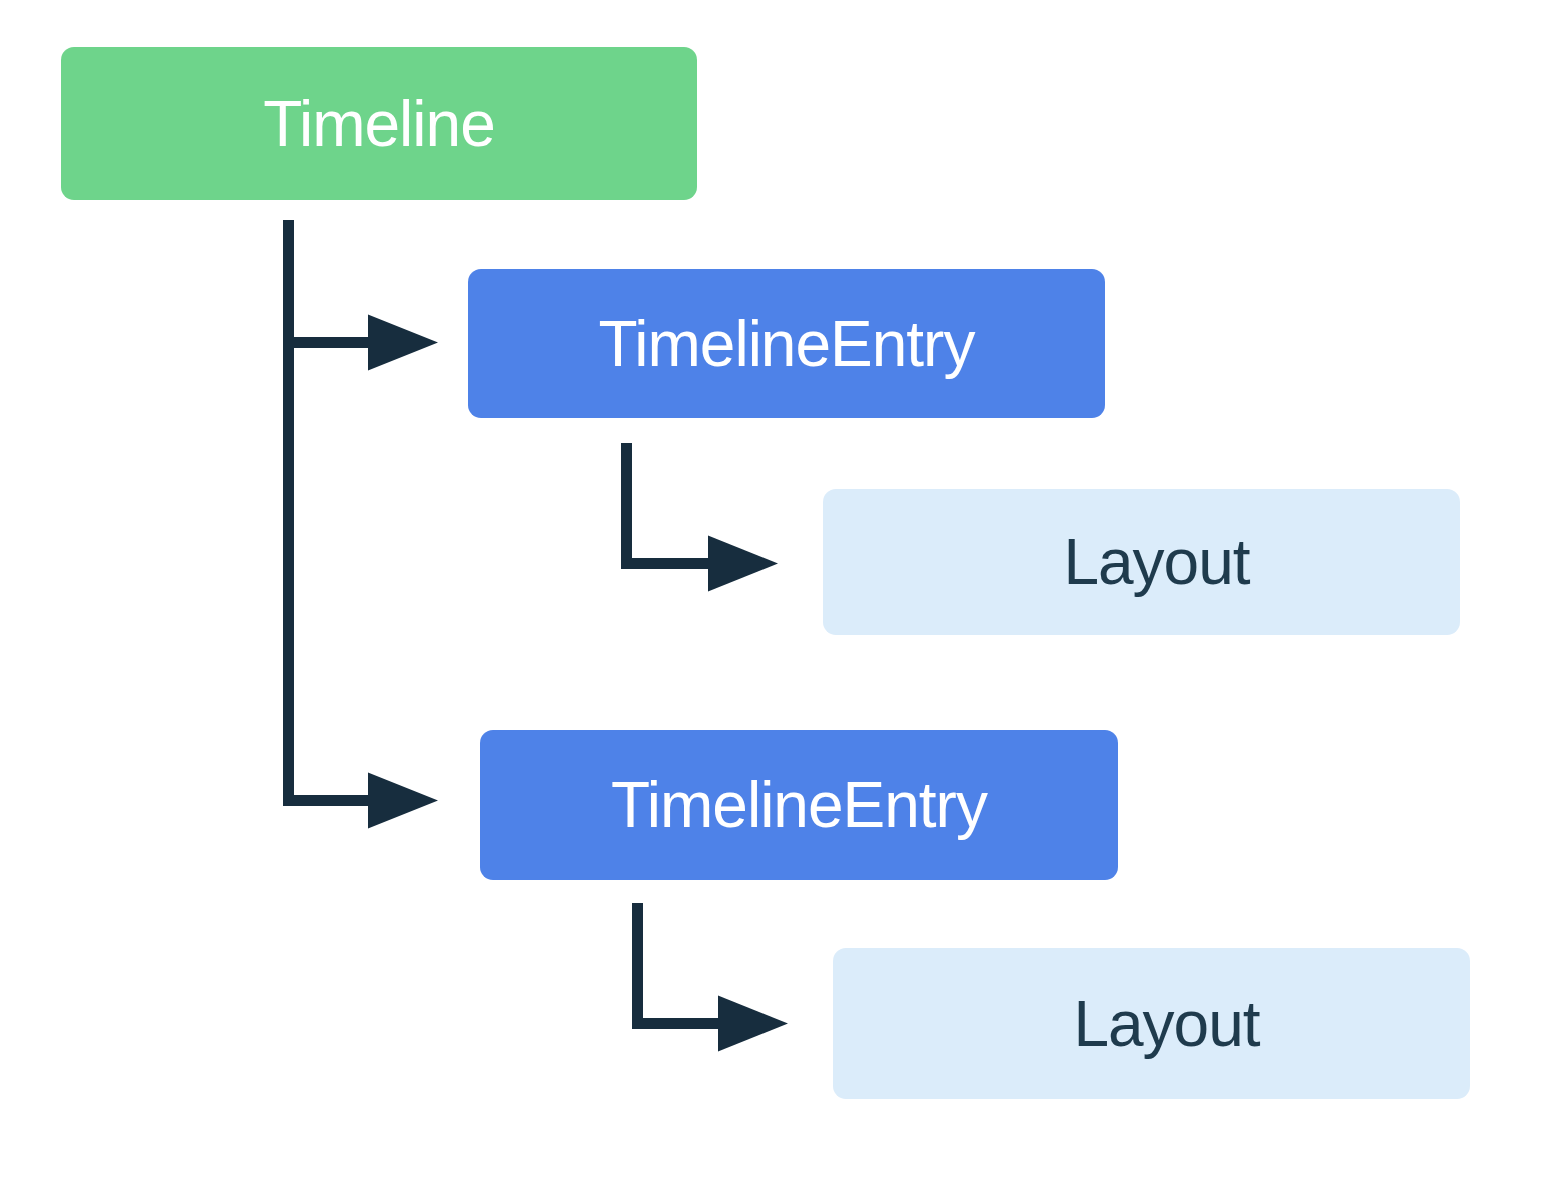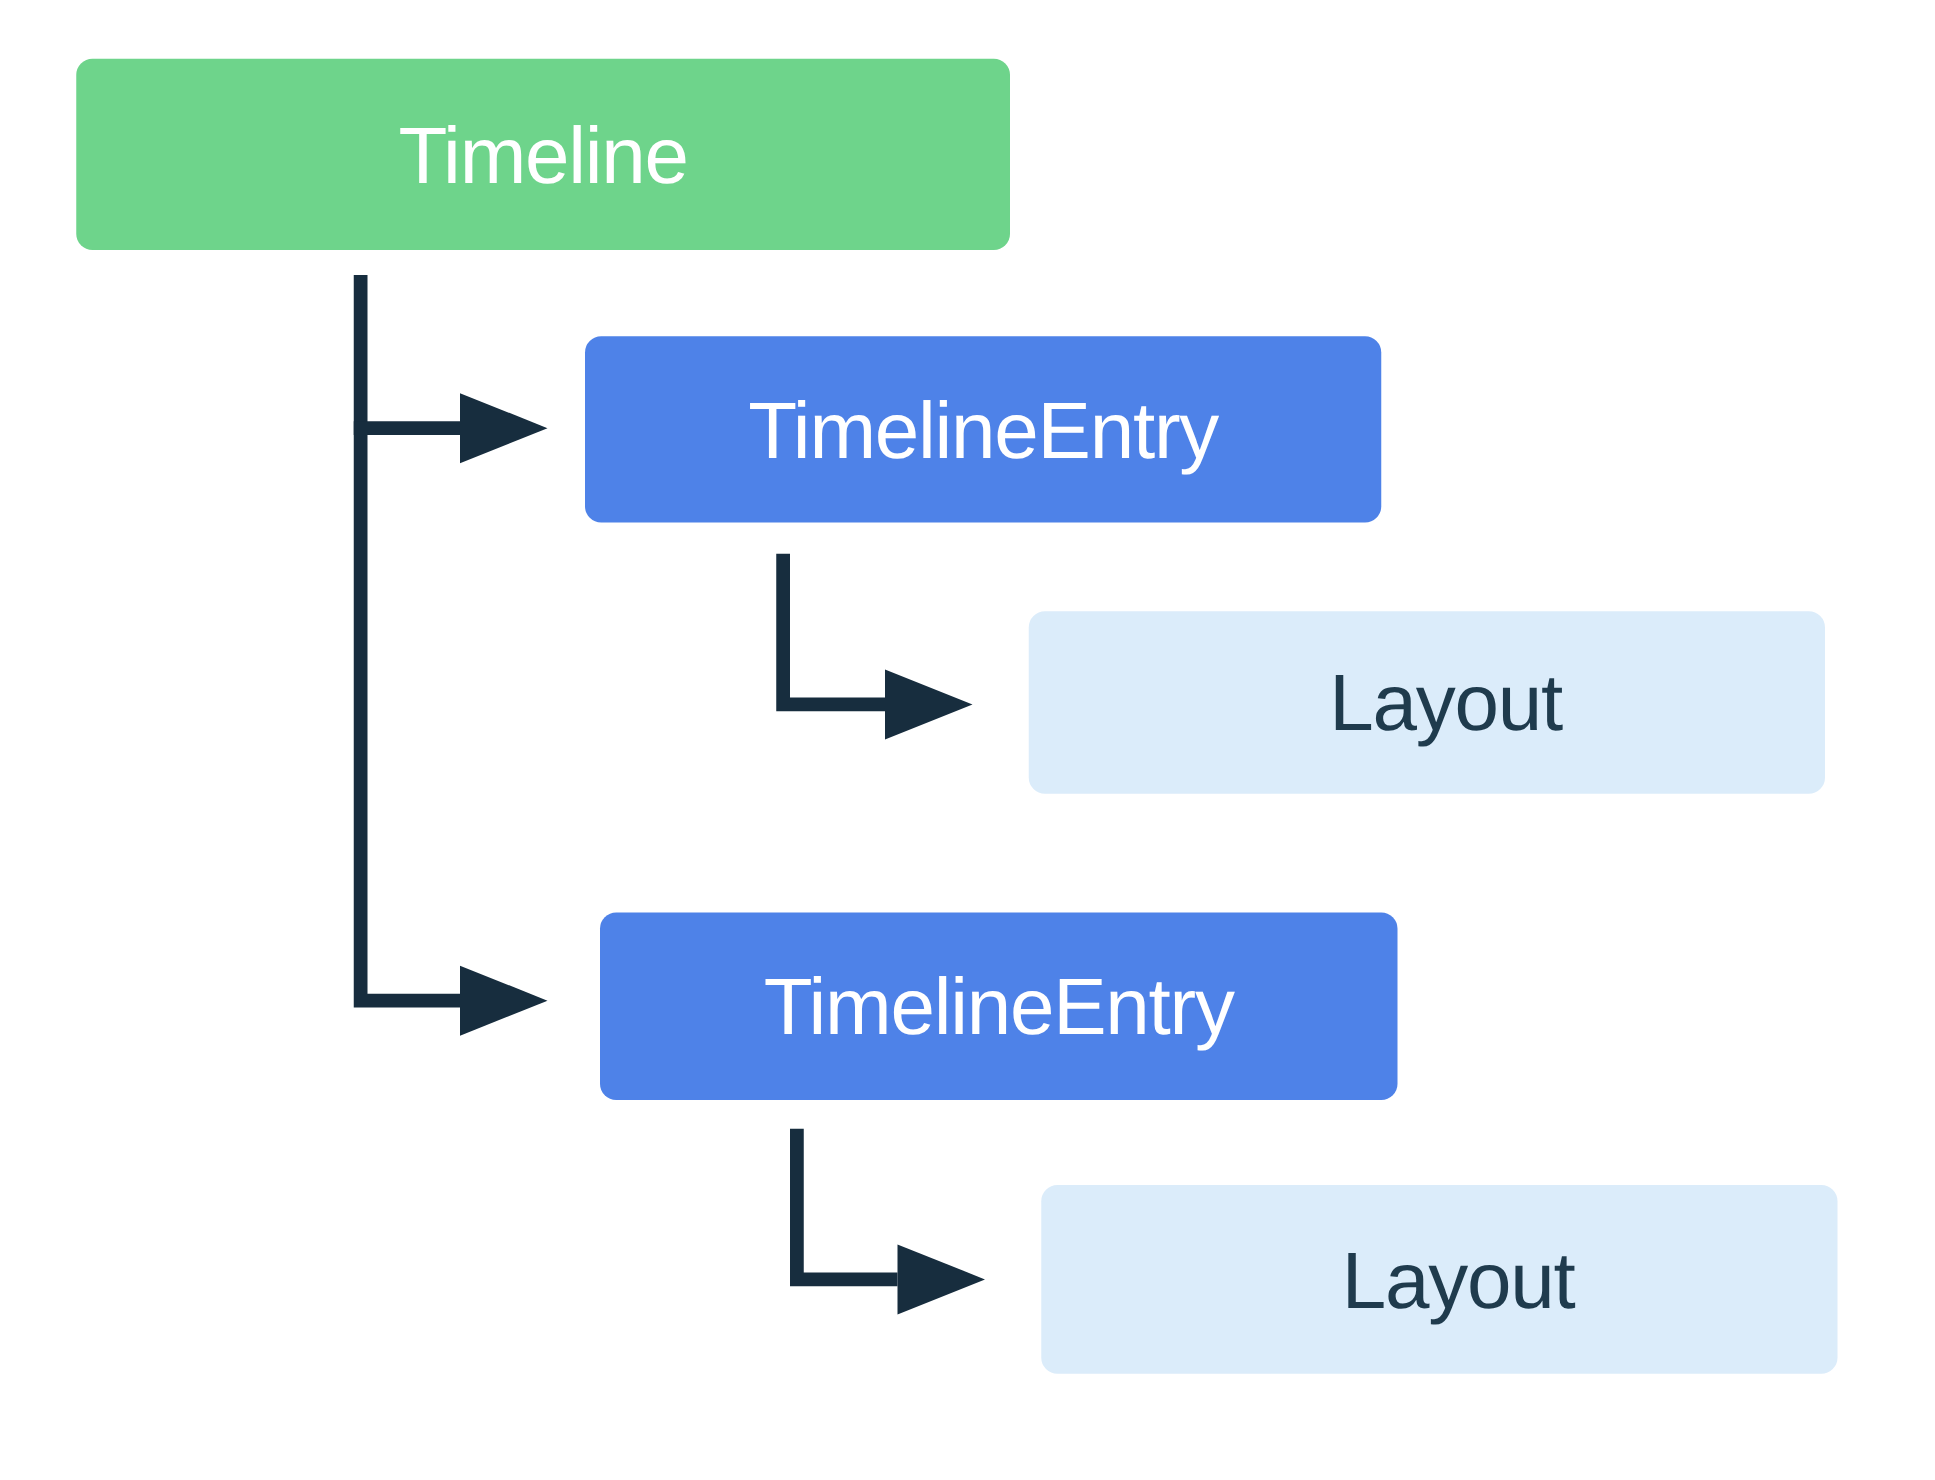--- a/index.html
+++ b/index.html
@@ -30,21 +30,21 @@
     justify-content: center;
     box-sizing: border-box;
   }
   .node-label {
     font-size: 64px;
     letter-spacing: -1px;
     line-height: 1;
     white-space: nowrap;
   }
   .node-timeline {
-    left: 61px;  top: 47px;  width: 747px; height: 153px;
+    left: 61px;  top: 47px;  width: 636px; height: 153px;
     background: #6ED48B;
   }
   .node-timeline .node-label { color: #ffffff; }
 
   .node-entry { background: #4E82E8; }
   .node-entry .node-label { color: #ffffff; }
   .node-entry-1 { left: 468px; top: 269px; width: 637px; height: 149px; }
   .node-entry-2 { left: 480px; top: 730px; width: 638px; height: 150px; }
 
   .node-layout { background: #DBECFA; }

